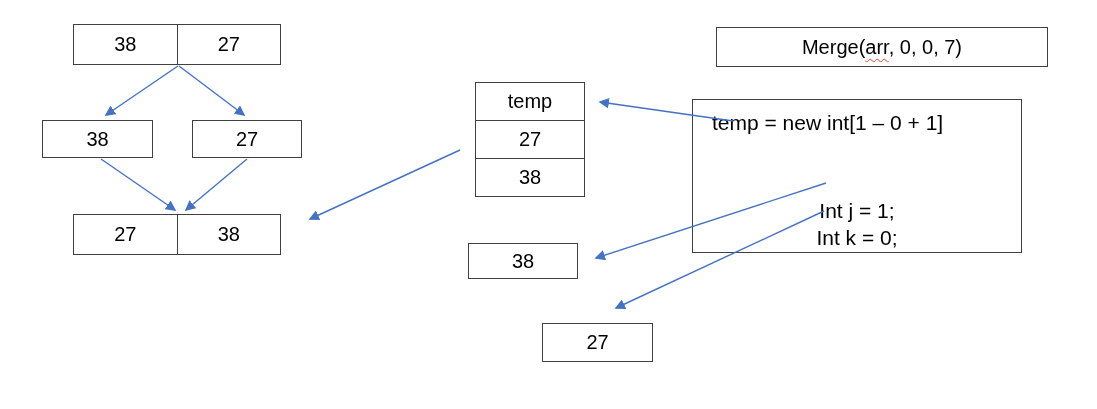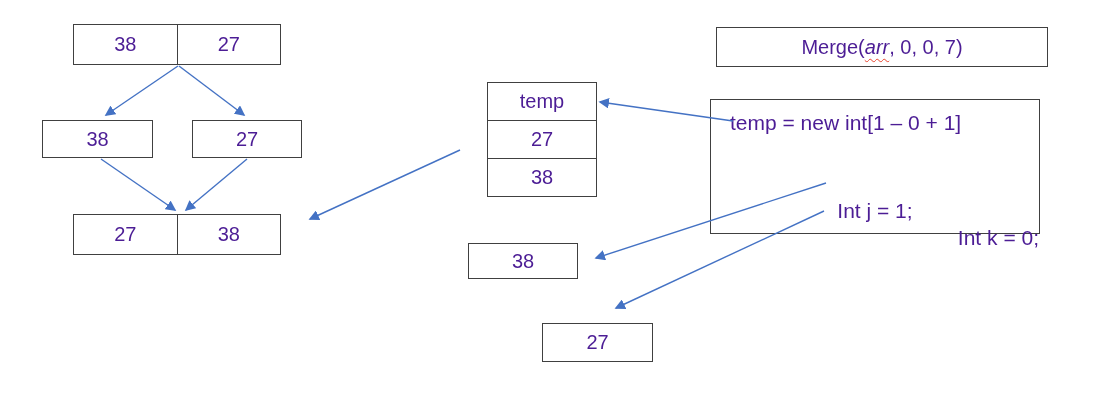--- a/index.html
+++ b/index.html
@@ -2,21 +2,21 @@
 <html><head>
 <meta charset="utf-8">
 <style>
   html, body { margin: 0; padding: 0; background: #ffffff; }
   .canvas {
     position: relative;
     width: 1097px;
     height: 409px;
     background: #ffffff;
     font-family: "Liberation Sans", sans-serif;
-    color: #4c1d95;
+    color: #000000;
     overflow: hidden;
   }
   .box {
     position: absolute;
     border: 1.5px solid #404040;
     background: #ffffff;
     display: flex;
     align-items: center;
     justify-content: center;
     font-size: 20px;
@@ -54,21 +54,20 @@
     font-size: 21px;
   }
   .code-line { position: absolute; white-space: pre; }
   .code-line.centered { left: 0; right: 0; text-align: center; }
   .squiggle {
     text-decoration: underline;
     text-decoration-style: wavy;
     text-decoration-color: #e8442d;
     text-decoration-thickness: 1px;
     text-underline-offset: 4px;
-    font-style: italic;
   }
   svg.arrows {
     position: absolute;
     left: 0; top: 0;
     width: 1097px; height: 409px;
     pointer-events: none;
   }
 </style>
 </head>
 <body>
@@ -81,37 +80,37 @@
   </div>
 
   <div class="box" style="left:42px; top:120px; width:111px; height:38px;">38</div>
   <div class="box" style="left:192px; top:120px; width:110px; height:38px;">27</div>
 
   <div class="box pair" style="left:73px; top:214px; width:208px; height:41px;">
     <div class="cell first">27</div>
     <div class="cell">38</div>
   </div>
 
-  <div class="vtable" style="left:475px; top:82px; width:110px; height:115px;margin-left:12px;">
+  <div class="vtable" style="left:475px; top:82px; width:110px; height:115px;">
     <div class="vrow">temp</div>
     <div class="vrow">27</div>
     <div class="vrow">38</div>
   </div>
 
   <div class="box" style="left:468px; top:243px; width:110px; height:36px;">38</div>
   <div class="box" style="left:542px; top:323px; width:111px; height:39px;">27</div>
 
   <div class="box" style="left:716px; top:27px; width:332px; height:40px; font-size:20px;">
     <span><span>Merge(</span><span class="squiggle">arr</span><span>, 0, 0, 7)</span></span>
   </div>
 
-  <div class="code-box" style="left:710px; top:99px; width:330px; height:135px;padding-left:48px;">
+  <div class="code-box" style="left:692px; top:99px; width:330px; height:154px;padding-left:48px;">
     <div class="code-line" style="left:19px; top:11px;">temp = new int[1 – 0 + 1]</div>
     <div class="code-line centered" style="top:99px;text-align:center;">Int j = 1;</div>
-    <div class="code-line centered" style="top:126px;text-align:right;">Int k = 0;</div>
+    <div class="code-line centered" style="top:126px;">Int k = 0;</div>
   </div>
 
   <svg class="arrows" viewBox="0 0 1097 409">
     <defs>
       <marker id="ah" viewBox="0 0 10 10" refX="8.5" refY="5" markerWidth="7.5" markerHeight="7.5" orient="auto-start-reverse">
         <path d="M0,0 L10,5 L0,10 z" fill="#4472C4"></path>
       </marker>
     </defs>
     <g stroke="#4472C4" stroke-width="1.4" fill="none">
       <line x1="178" y1="66" x2="106" y2="115" marker-end="url(#ah)"></line>

